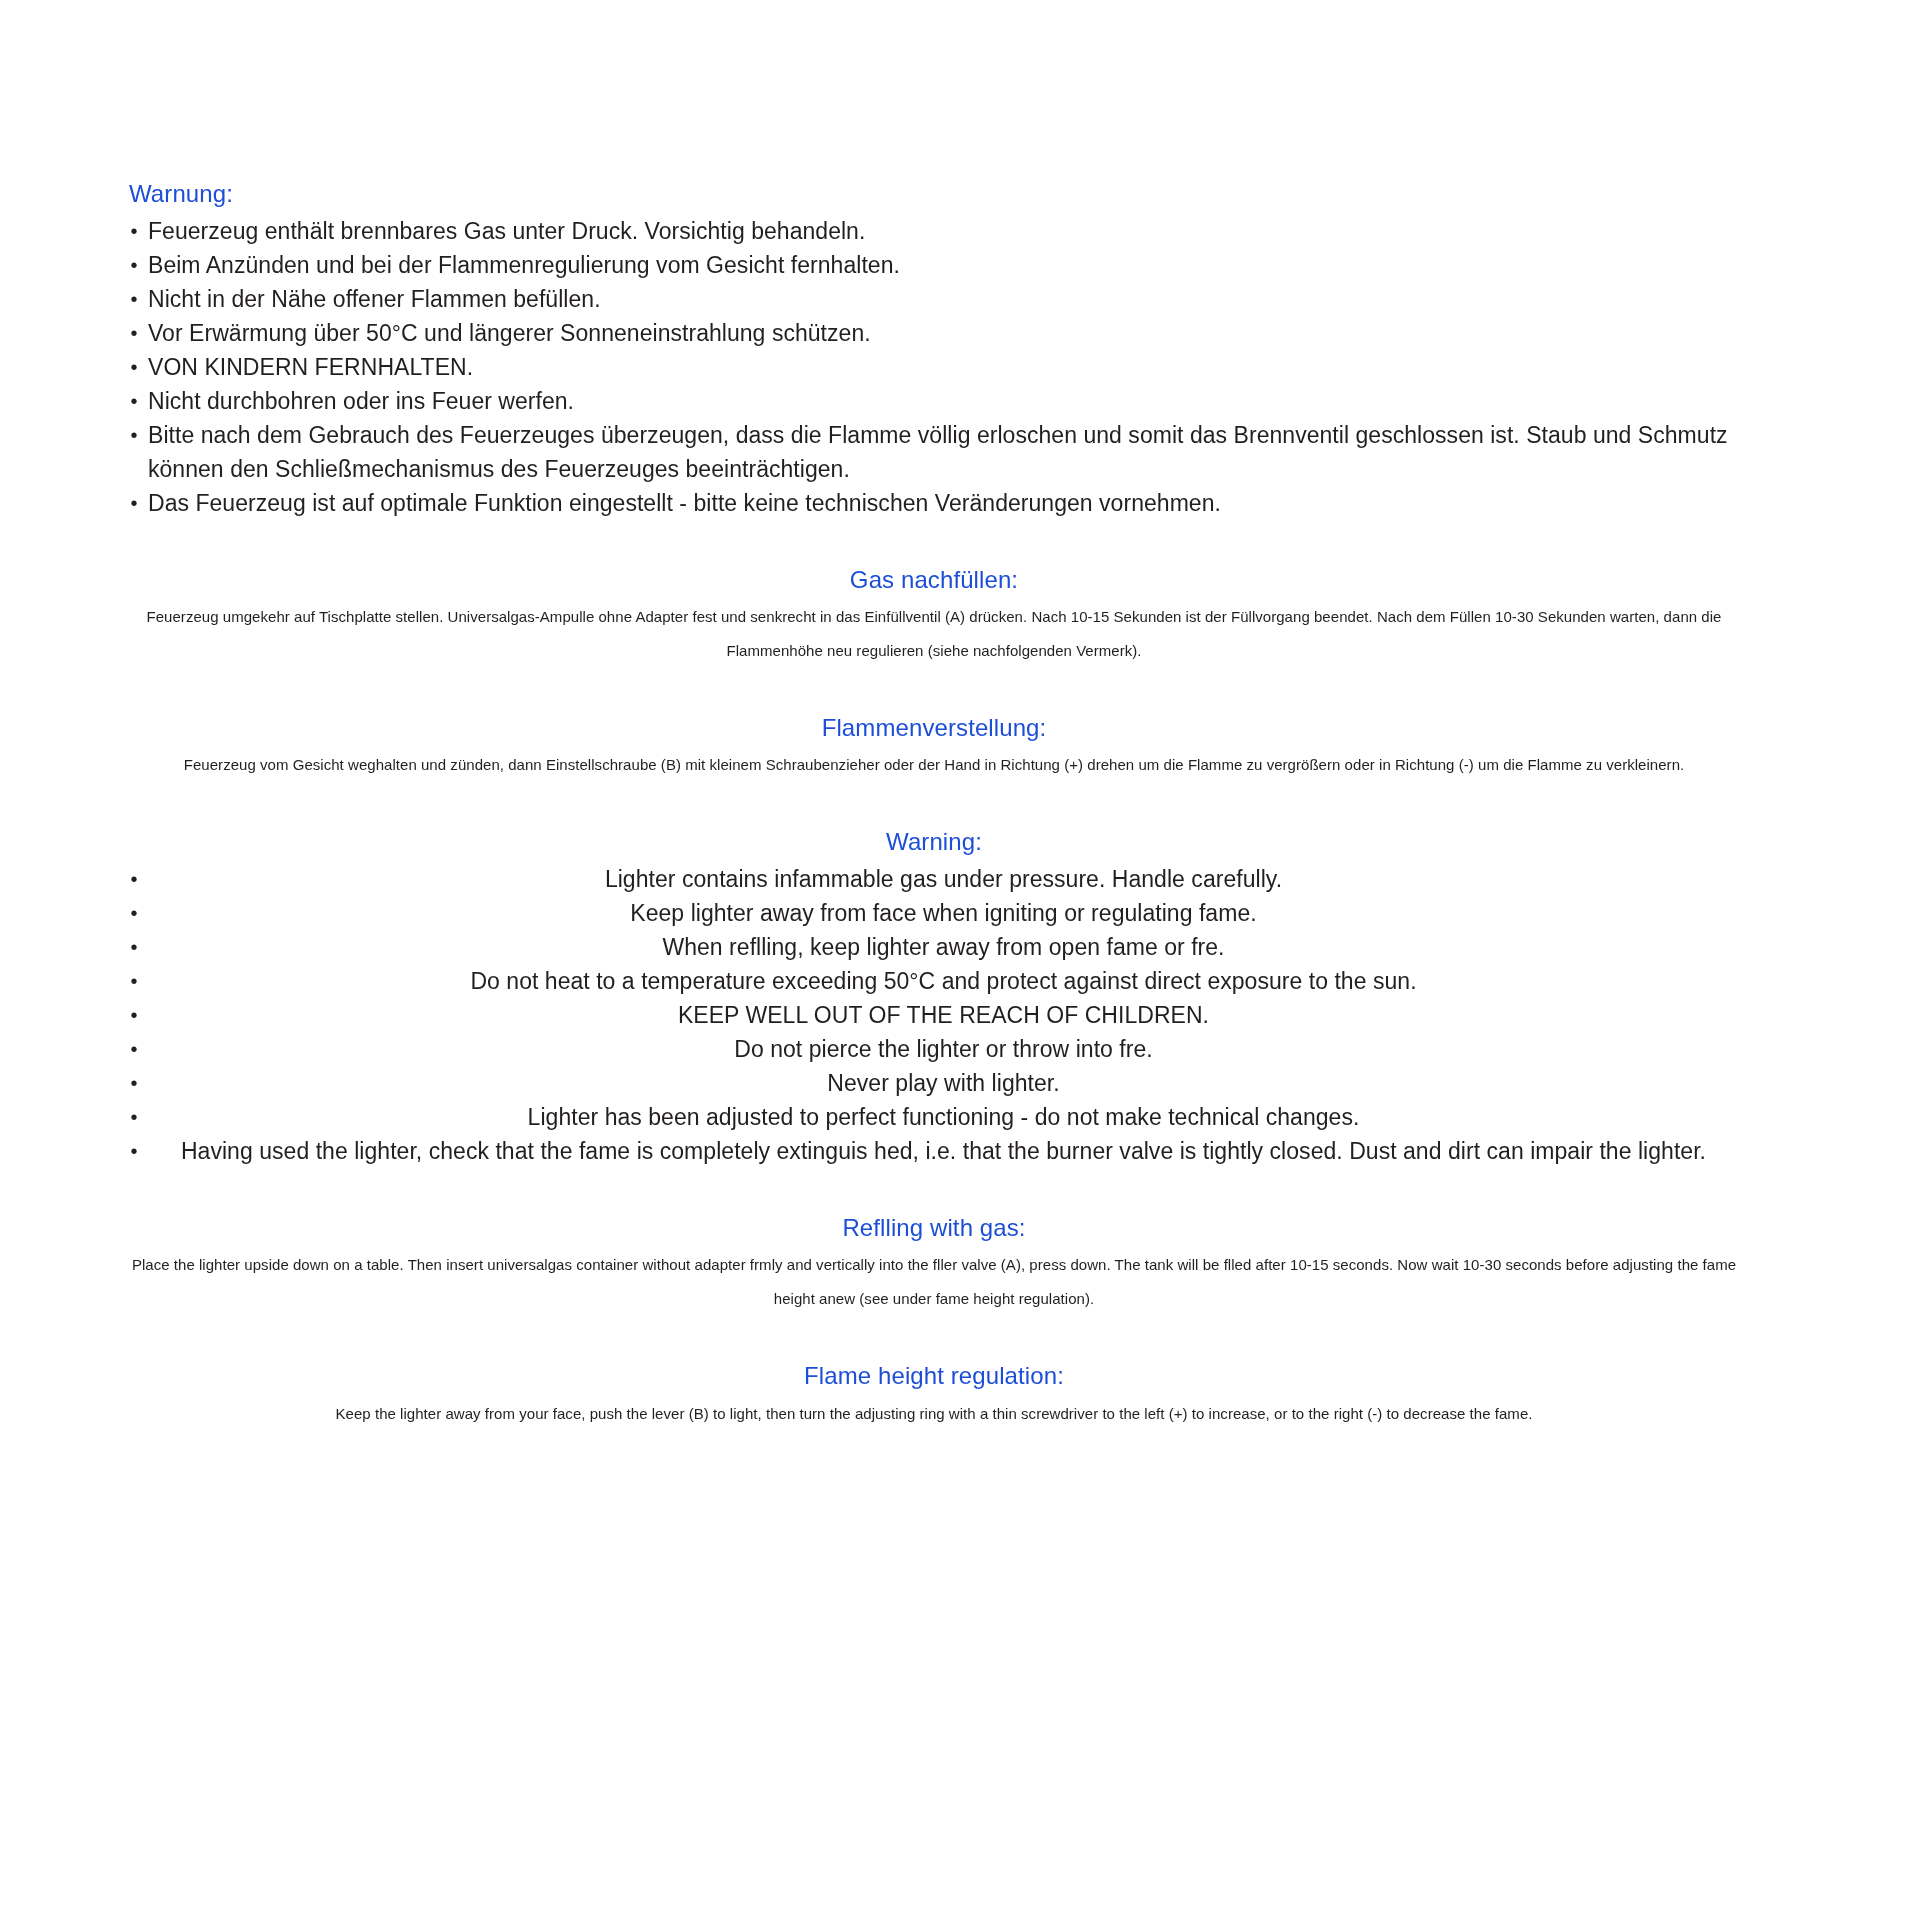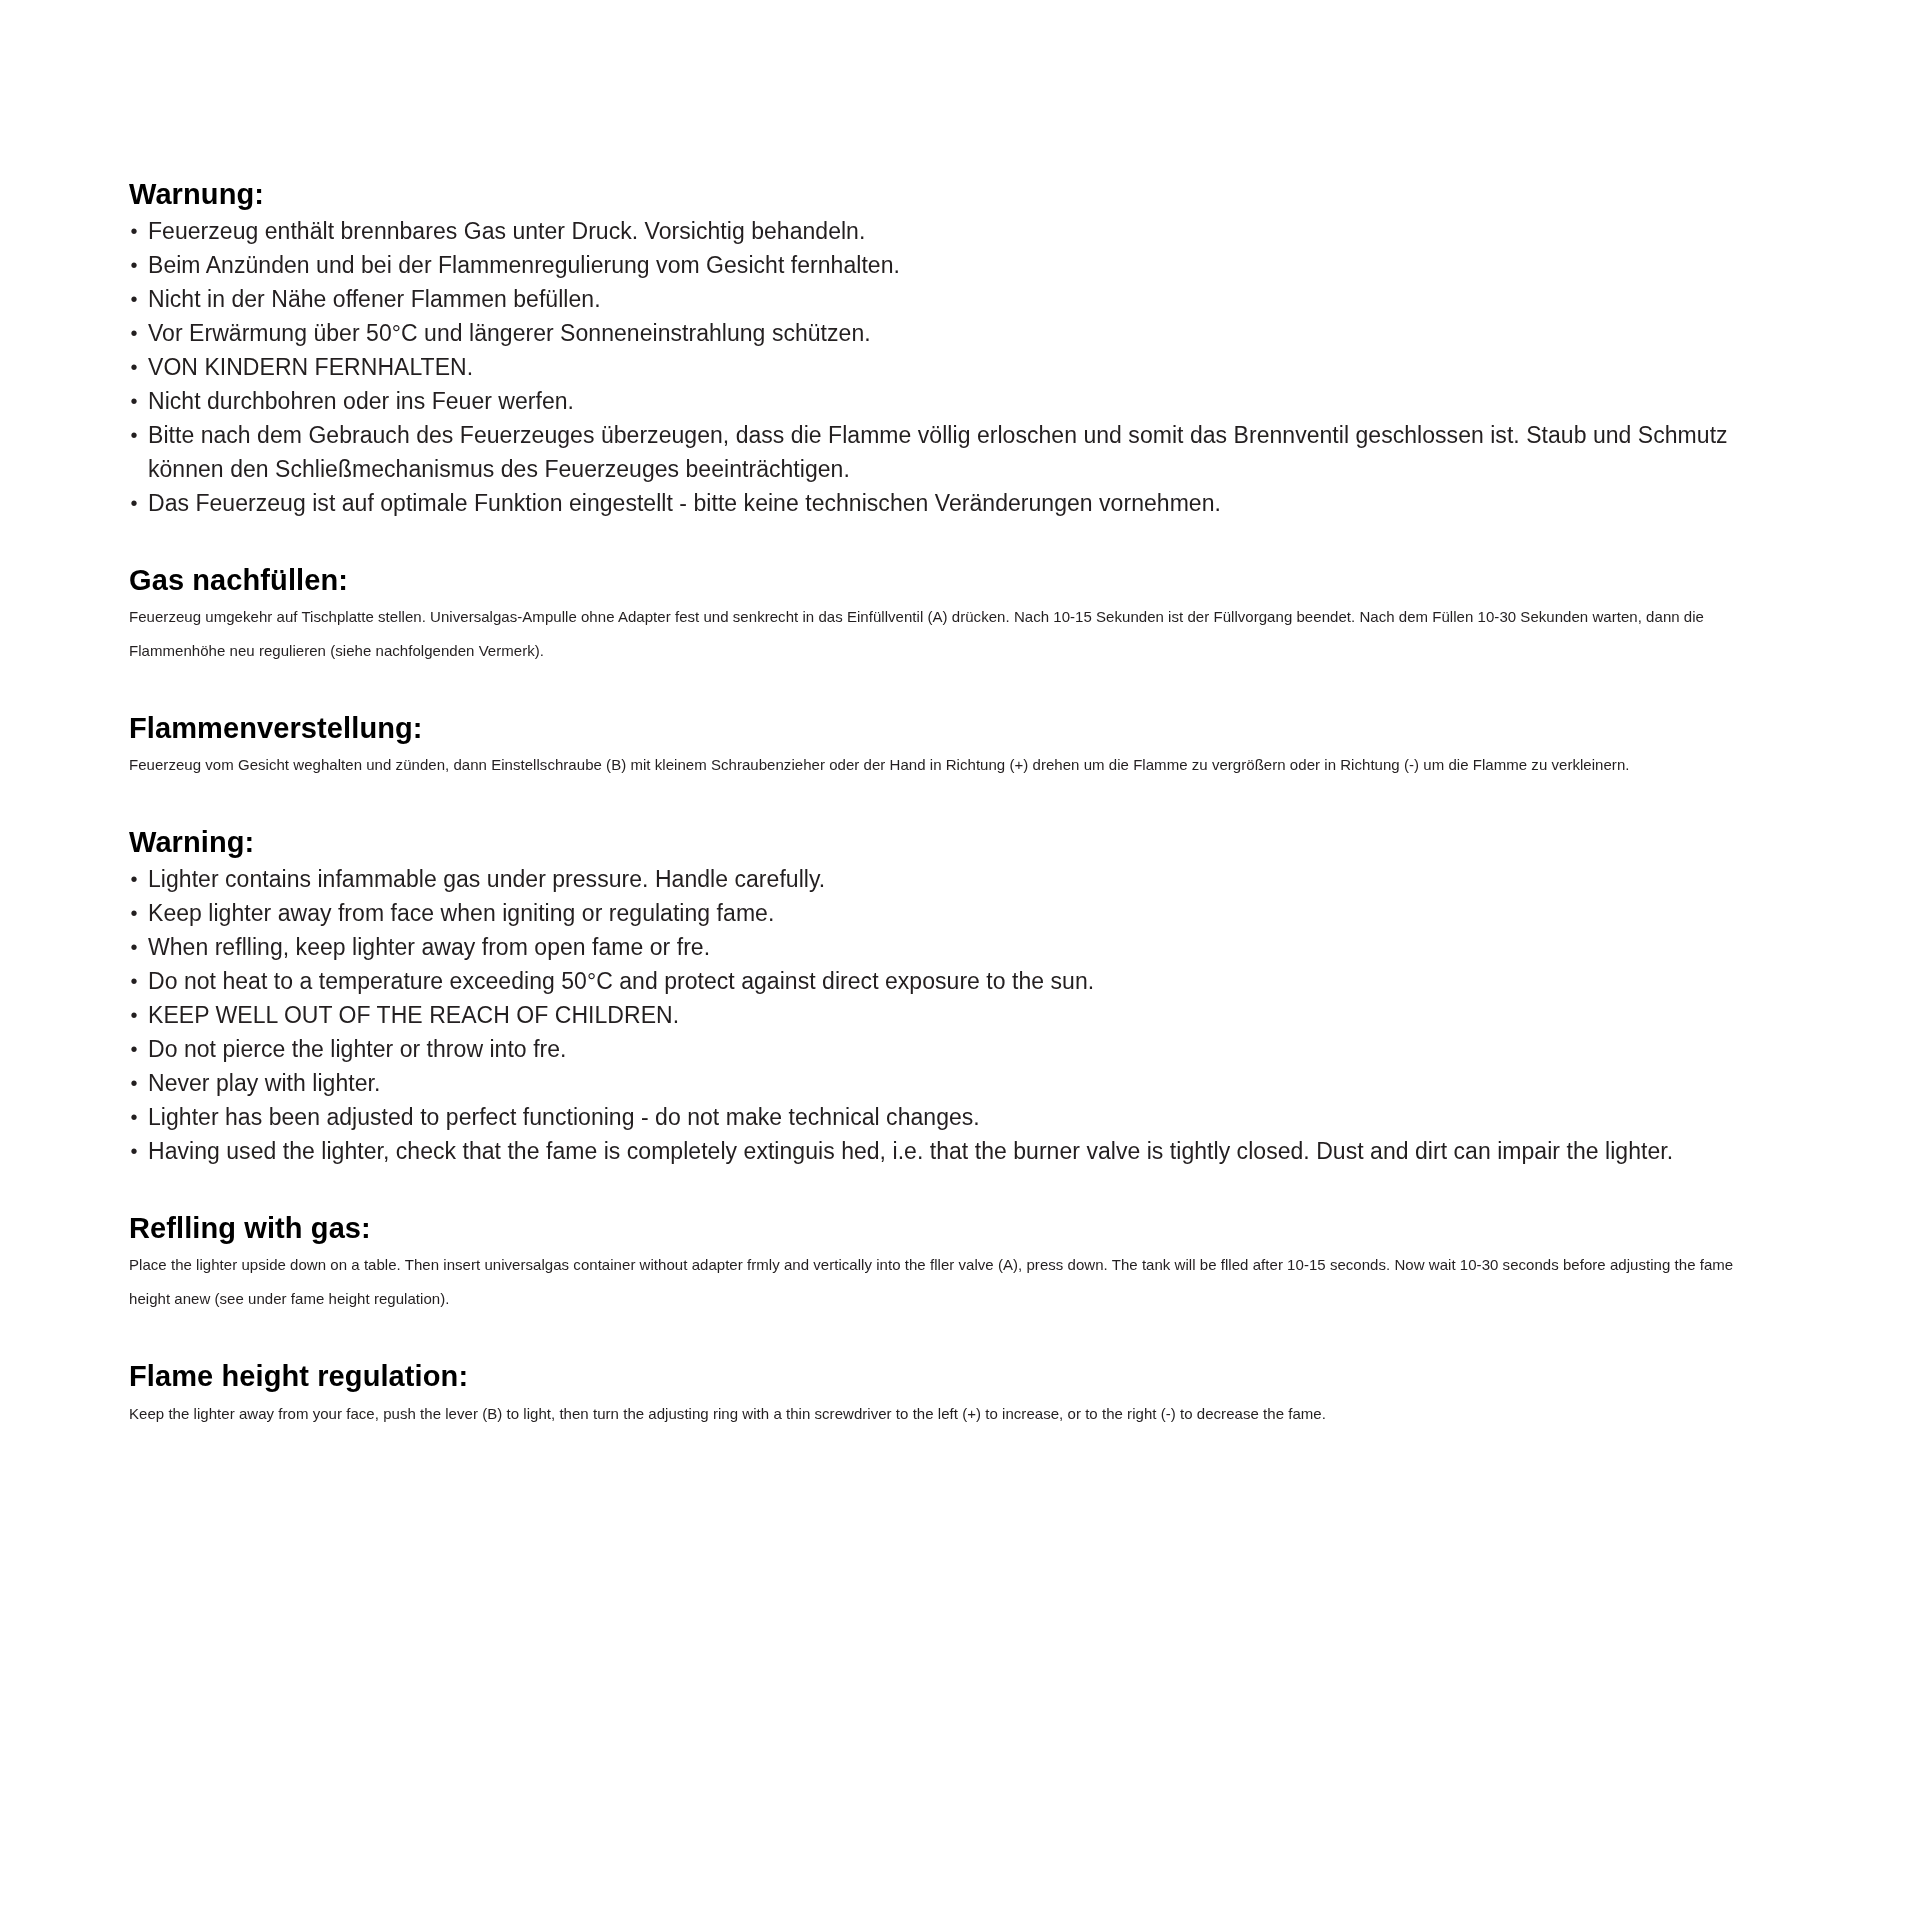--- a/index.html
+++ b/index.html
@@ -22,27 +22,28 @@
     padding: 177px 131px 0 129px;
   }
   .doc {
     width: 1610px;
   }
   .section {
     margin-bottom: 0;
   }
   .section + .section {
     margin-top: 43px;
+    text-align: center;
   }
   .heading {
-    color: #000000;
-    font-size: 29px;
+    color: #1d4ed8;
+    font-size: 24px;
     line-height: 34px;
     margin: 0 0 3.1px 0;
-    font-weight: 700;
+    font-weight: 400;
     letter-spacing: 0.1px;
   }
   .para {
     font-size: 15px;
     line-height: 34px;
     margin: 0;
     letter-spacing: 0.04px;
   }
   ul.bullets {
     list-style: none;

